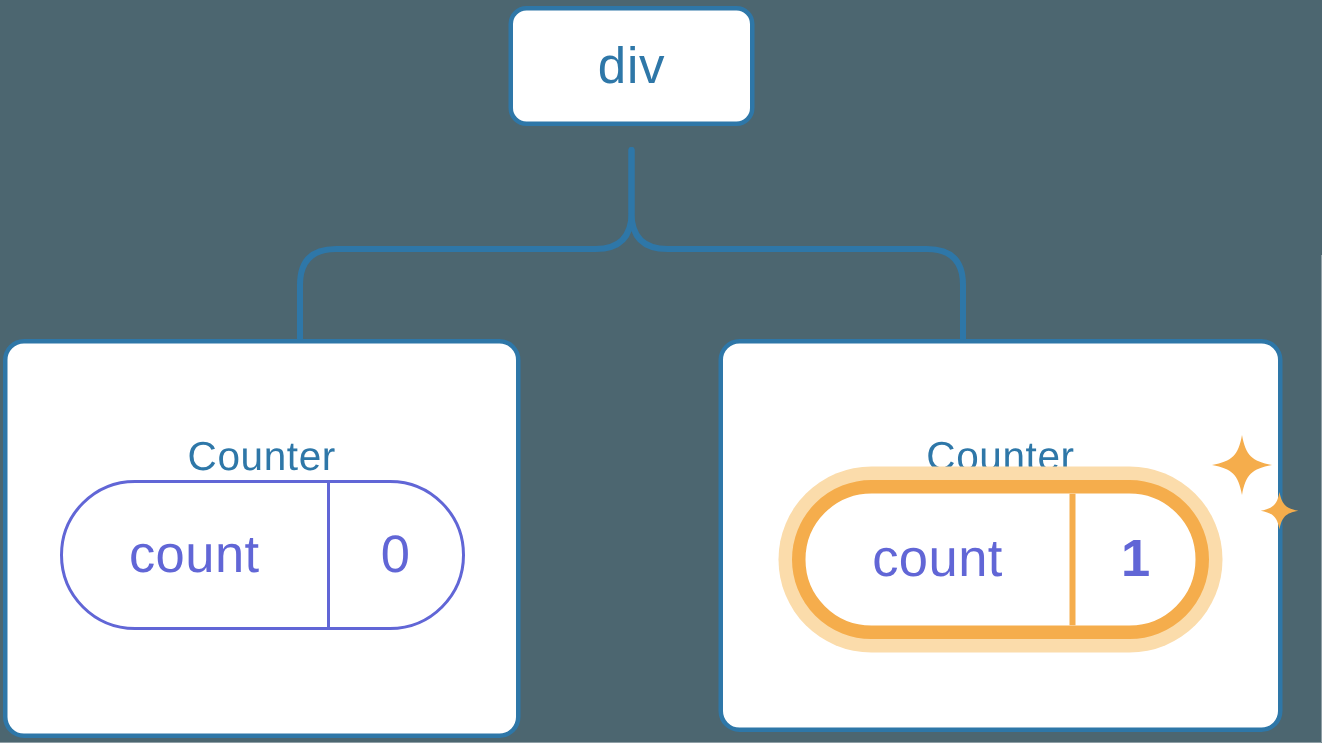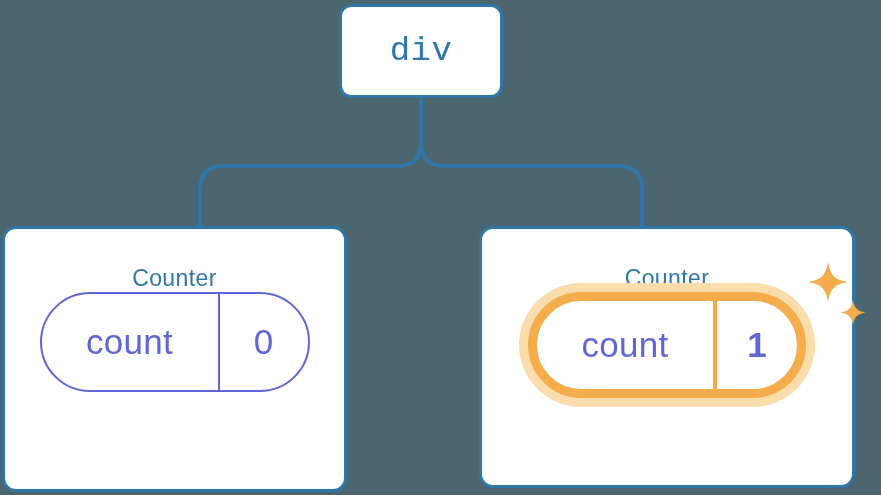--- a/index.html
+++ b/index.html
@@ -25,30 +25,29 @@
     width: 881px;
     height: 495px;
   }
 
   
   .node-div {
     position: absolute;
     left: 339px;
     top: 4px;
     width: 164px;
-    height: 94px;
+    height: 80px;
     background: #ffffff;
     border: 3px solid #2e77a8;
     border-radius: 12px;
     box-sizing: border-box;
     display: flex;
     align-items: center;
     justify-content: center;
     z-index: 2;
-    font-family: Liberation Mono, monospace;
   }
   .node-div-label {
     font-size: 34px;
     color: #2e77a8;
     letter-spacing: 0.5px;
   }
 
   
   .card {
     position: absolute;
@@ -67,24 +66,24 @@
     width: 345px;
     height: 266px;
   }
   .card-right {
     left: 479px;
     top: 226px;
     width: 376px;
     height: 262px;
   }
   .card-title {
-    font-size: 23px;
+    font-size: 27px;
     color: #2e77a8;
     letter-spacing: 0.4px;
-    margin-top: 36px;
+    margin-top: 60px;
     text-align: center;
   }
 
   
   .pill-wrap {
     position: relative;
   }
   .pill {
     display: flex;
     align-items: stretch;

